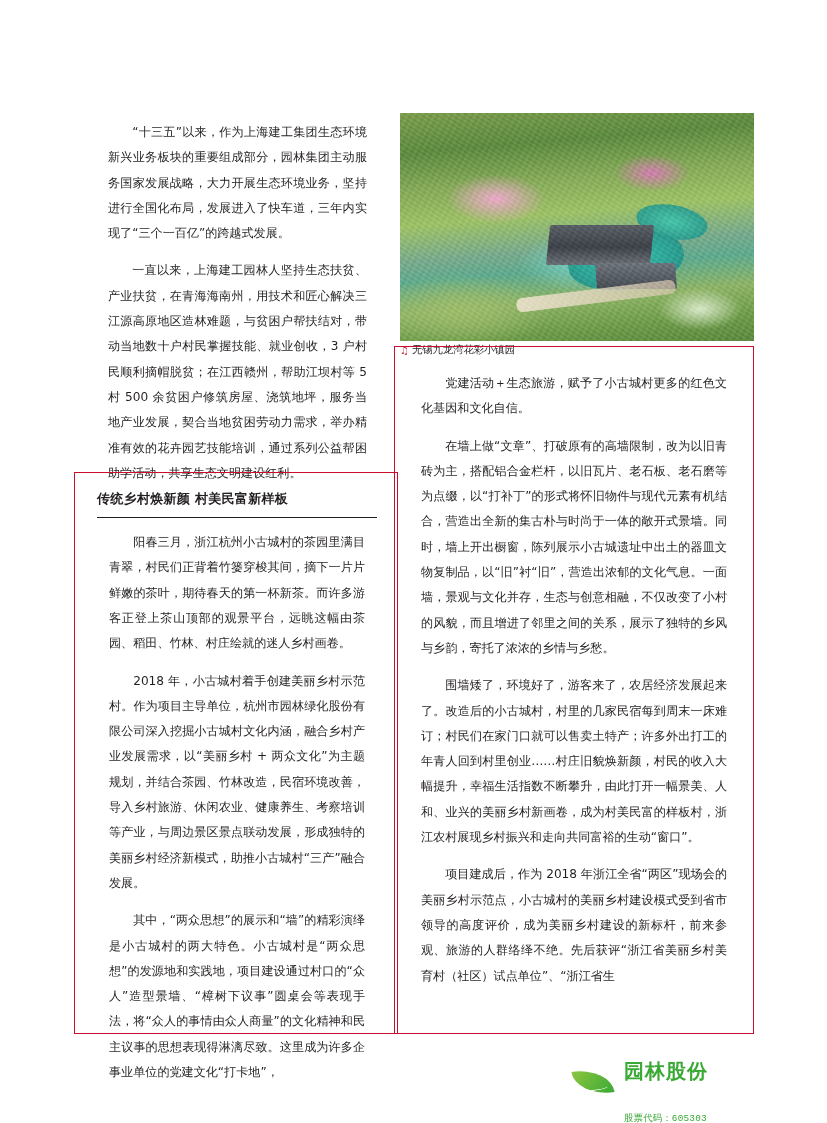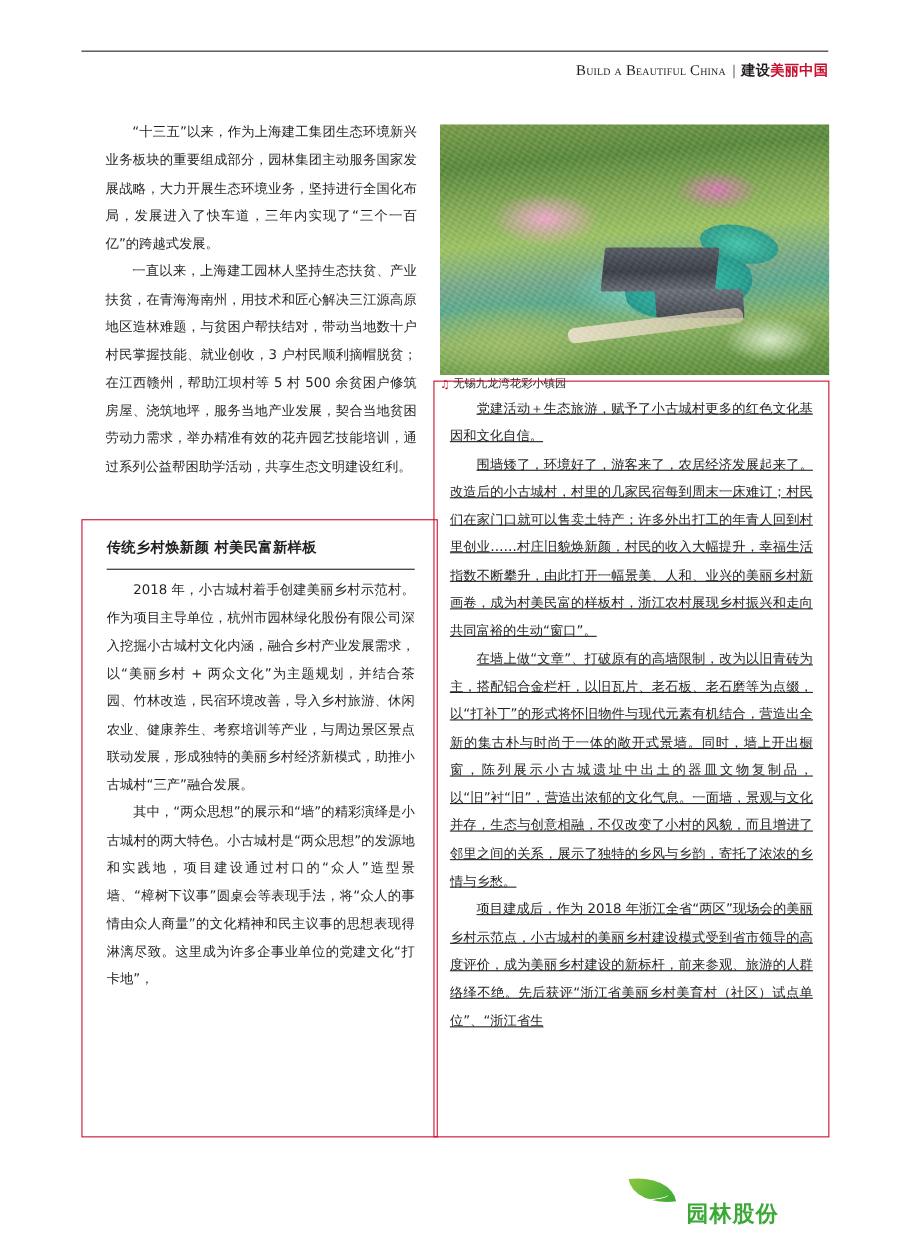--- a/index.html
+++ b/index.html
@@ -75,21 +75,21 @@
   
   .cn {
     font-family: "DejaVu Sans", "Liberation Sans", sans-serif;
     font-size: 12.1px;
     line-height: 25.3px;
     text-align: justify;
     text-justify: inter-ideograph;
     color: #231f20;
   }
   .cn p {
-    margin: 0;
+    margin: 12px;
     text-indent: 2em;
   }
 
   
   .col-left-top {
     position: absolute;
     left: 96px;
     top: 108px;
     width: 283px;
   }
@@ -238,21 +238,20 @@
     width: 360px;
     height: 688px;
     border: 1.2px solid #c8102e;
     box-sizing: border-box;
   }
   .box-right-inner {
     position: absolute;
     left: 14px;
     top: 12px;
     width: 330px;
-    text-decoration: underline;
   }
 
   
   .footer-logo {
     position: absolute;
     right: 73px;
     top: 1056px;
     width: 184px;
     height: 52px;
     background: #ffffff;
@@ -290,21 +289,20 @@
     top: 2px;
     width: 130px;
   }
   .logo-name {
     font-family: "DejaVu Sans", sans-serif;
     font-weight: bold;
     font-size: 20px;
     line-height: 26px;
     color: #3aa935;
     letter-spacing: 1px;
-    margin-top: 32px;
   }
   .logo-sub {
     font-family: Liberation Mono, monospace;
     font-size: 9.4px;
     line-height: 14px;
     color: #3aa935;
     letter-spacing: 0.2px;
     margin-top: 28px;
   }
   .footer-brand {
@@ -329,26 +327,20 @@
     font-family: "Liberation Serif", serif;
     font-size: 13px;
     color: #231f20;
   }
 </style>
 </head>
 <body>
 
 <div class="page">
 
-  <div class="header">
-    <div class="header-rule"></div>
-    <div class="header-title">
-      <span class="header-en">Build a Beautiful China</span><span class="header-sep">|</span><span class="header-cn-a">建设</span><span class="header-cn-b">美丽中国</span>
-    </div>
-  </div>
 
   <div class="col-left-top cn">
     <p>“十三五”以来，作为上海建工集团生态环境新兴业务板块的重要组成部分，园林集团主动服务国家发展战略，大力开展生态环境业务，坚持进行全国化布局，发展进入了快车道，三年内实现了“三个一百亿”的跨越式发展。</p>
     <p>一直以来，上海建工园林人坚持生态扶贫、产业扶贫，在青海海南州，用技术和匠心解决三江源高原地区造林难题，与贫困户帮扶结对，带动当地数十户村民掌握技能、就业创收，3 户村民顺利摘帽脱贫；在江西赣州，帮助江坝村等 5 村 500 余贫困户修筑房屋、浇筑地坪，服务当地产业发展，契合当地贫困劳动力需求，举办精准有效的花卉园艺技能培训，通过系列公益帮困助学活动，共享生态文明建设红利。</p>
   </div>
 
   <div class="photo-wrap">
     <div class="photo">
       <div class="photo-pond"></div>
       <div class="photo-water2"></div>
@@ -360,31 +352,32 @@
   </div>
   <div class="caption">
     <span class="cap-icon">♫</span><span>无锡九龙湾花彩小镇园</span>
   </div>
 
   <div class="box-left">
     <div class="box-left-inner">
       <div class="article-title">传统乡村焕新颜  村美民富新样板</div>
       <div class="title-rule"></div>
       <div class="cn">
+        <p>阳春三月，浙江杭州小古城村的茶园里满目青翠，村民们正背着竹篓穿梭其间，摘下一片片鲜嫩的茶叶，期待春天的第一杯新茶。而许多游客正登上茶山顶部的观景平台，远眺这幅由茶园、稻田、竹林、村庄绘就的迷人乡村画卷。</p>
         <p>2018 年，小古城村着手创建美丽乡村示范村。作为项目主导单位，杭州市园林绿化股份有限公司深入挖掘小古城村文化内涵，融合乡村产业发展需求，以“美丽乡村 + 两众文化”为主题规划，并结合茶园、竹林改造，民宿环境改善，导入乡村旅游、休闲农业、健康养生、考察培训等产业，与周边景区景点联动发展，形成独特的美丽乡村经济新模式，助推小古城村“三产”融合发展。</p>
         <p>其中，“两众思想”的展示和“墙”的精彩演绎是小古城村的两大特色。小古城村是“两众思想”的发源地和实践地，项目建设通过村口的“众人”造型景墙、“樟树下议事”圆桌会等表现手法，将“众人的事情由众人商量”的文化精神和民主议事的思想表现得淋漓尽致。这里成为许多企事业单位的党建文化“打卡地”，</p>
       </div>
     </div>
   </div>
 
   <div class="box-right">
     <div class="box-right-inner cn">
       <p>党建活动＋生态旅游，赋予了小古城村更多的红色文化基因和文化自信。</p>
+      <p>在墙上做“文章”、打破原有的高墙限制，改为以旧青砖为主，搭配铝合金栏杆，以旧瓦片、老石板、老石磨等为点缀，以“打补丁”的形式将怀旧物件与现代元素有机结合，营造出全新的集古朴与时尚于一体的敞开式景墙。同时，墙上开出橱窗，陈列展示小古城遗址中出土的器皿文物复制品，以“旧”衬“旧”，营造出浓郁的文化气息。一面墙，景观与文化并存，生态与创意相融，不仅改变了小村的风貌，而且增进了邻里之间的关系，展示了独特的乡风与乡韵，寄托了浓浓的乡情与乡愁。</p>
       <p>围墙矮了，环境好了，游客来了，农居经济发展起来了。改造后的小古城村，村里的几家民宿每到周末一床难订；村民们在家门口就可以售卖土特产；许多外出打工的年青人回到村里创业……村庄旧貌焕新颜，村民的收入大幅提升，幸福生活指数不断攀升，由此打开一幅景美、人和、业兴的美丽乡村新画卷，成为村美民富的样板村，浙江农村展现乡村振兴和走向共同富裕的生动“窗口”。</p>
-      <p>在墙上做“文章”、打破原有的高墙限制，改为以旧青砖为主，搭配铝合金栏杆，以旧瓦片、老石板、老石磨等为点缀，以“打补丁”的形式将怀旧物件与现代元素有机结合，营造出全新的集古朴与时尚于一体的敞开式景墙。同时，墙上开出橱窗，陈列展示小古城遗址中出土的器皿文物复制品，以“旧”衬“旧”，营造出浓郁的文化气息。一面墙，景观与文化并存，生态与创意相融，不仅改变了小村的风貌，而且增进了邻里之间的关系，展示了独特的乡风与乡韵，寄托了浓浓的乡情与乡愁。</p>
       <p>项目建成后，作为 2018 年浙江全省“两区”现场会的美丽乡村示范点，小古城村的美丽乡村建设模式受到省市领导的高度评价，成为美丽乡村建设的新标杆，前来参观、旅游的人群络绎不绝。先后获评“浙江省美丽乡村美育村（社区）试点单位”、“浙江省生</p>
     </div>
   </div>
 
   <div class="footer-brand">
     <span class="brand-gg">◐◑</span><span>绿色中国</span>
   </div>
   <div class="page-number">73</div>
 
   <div class="footer-logo">

